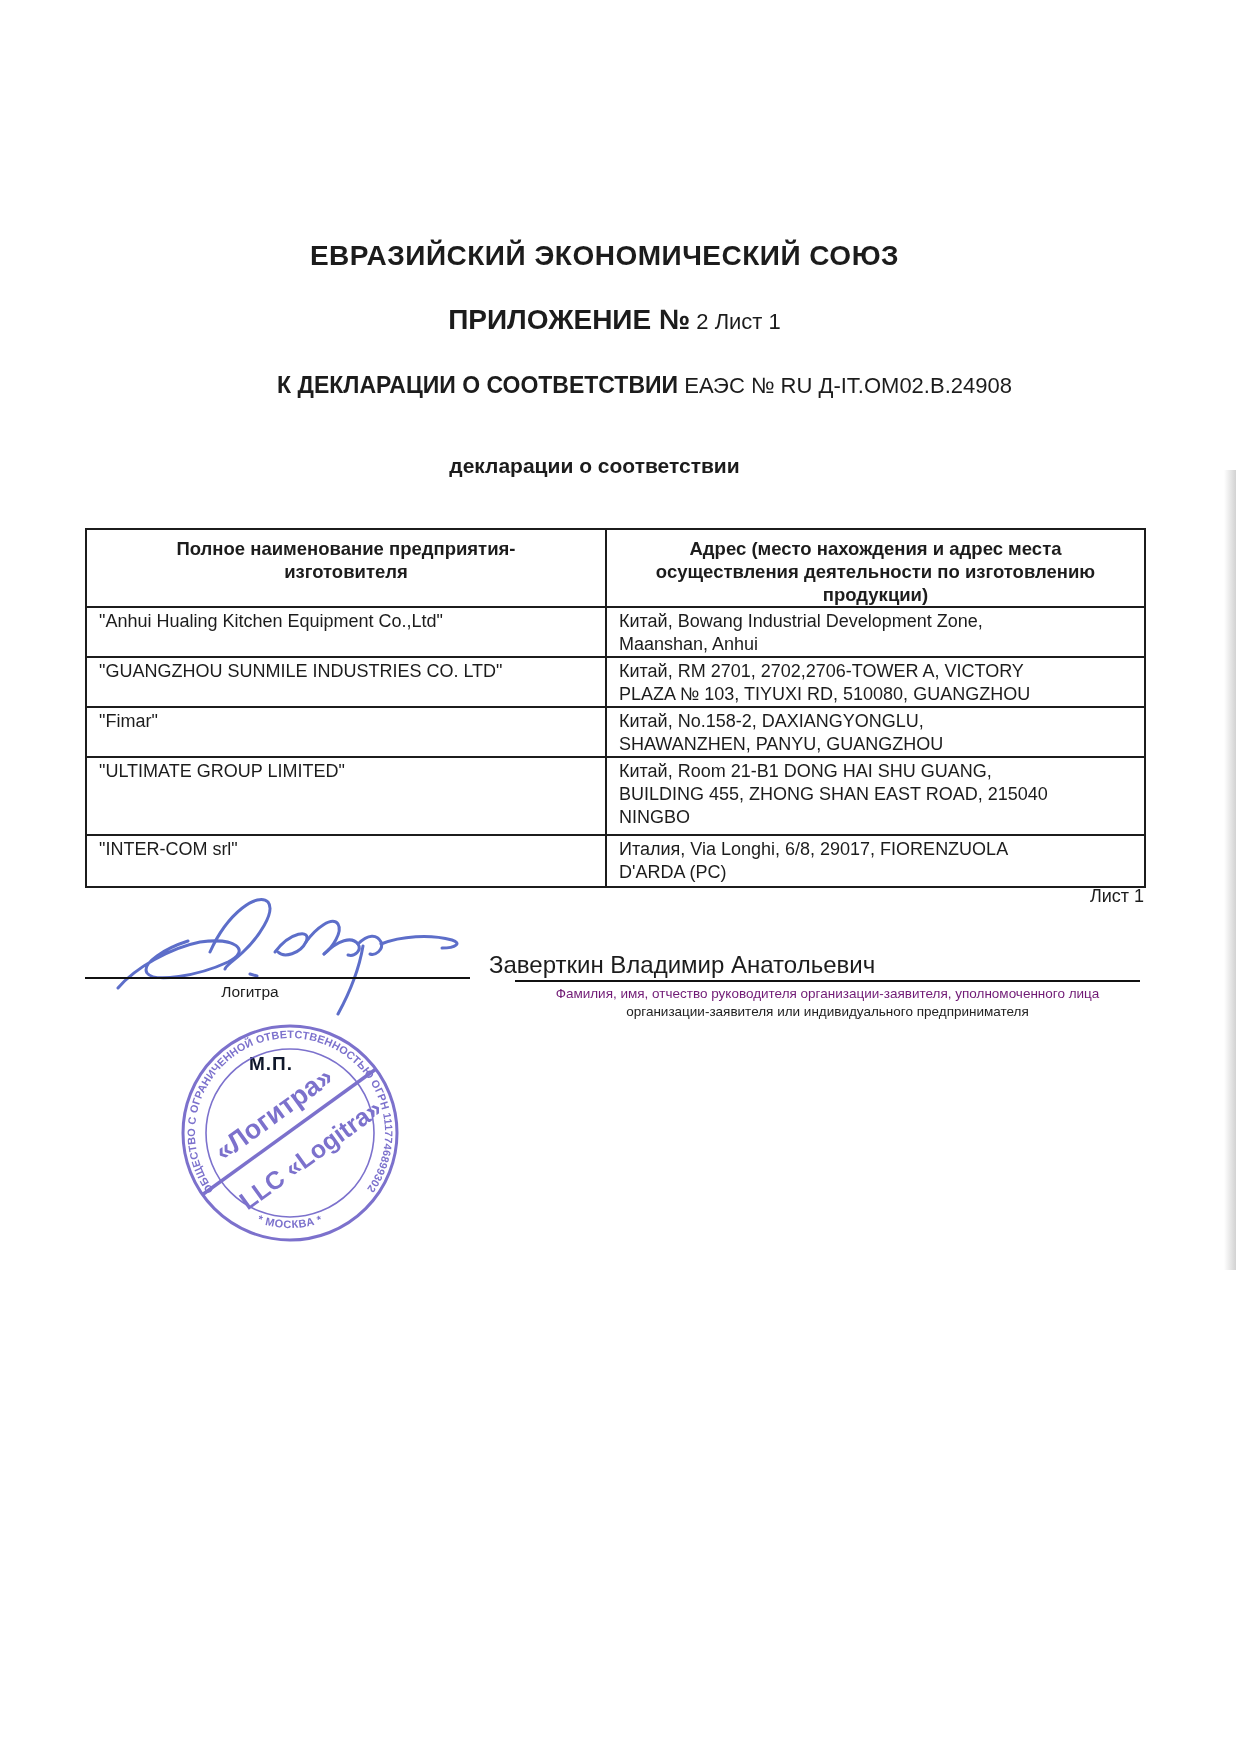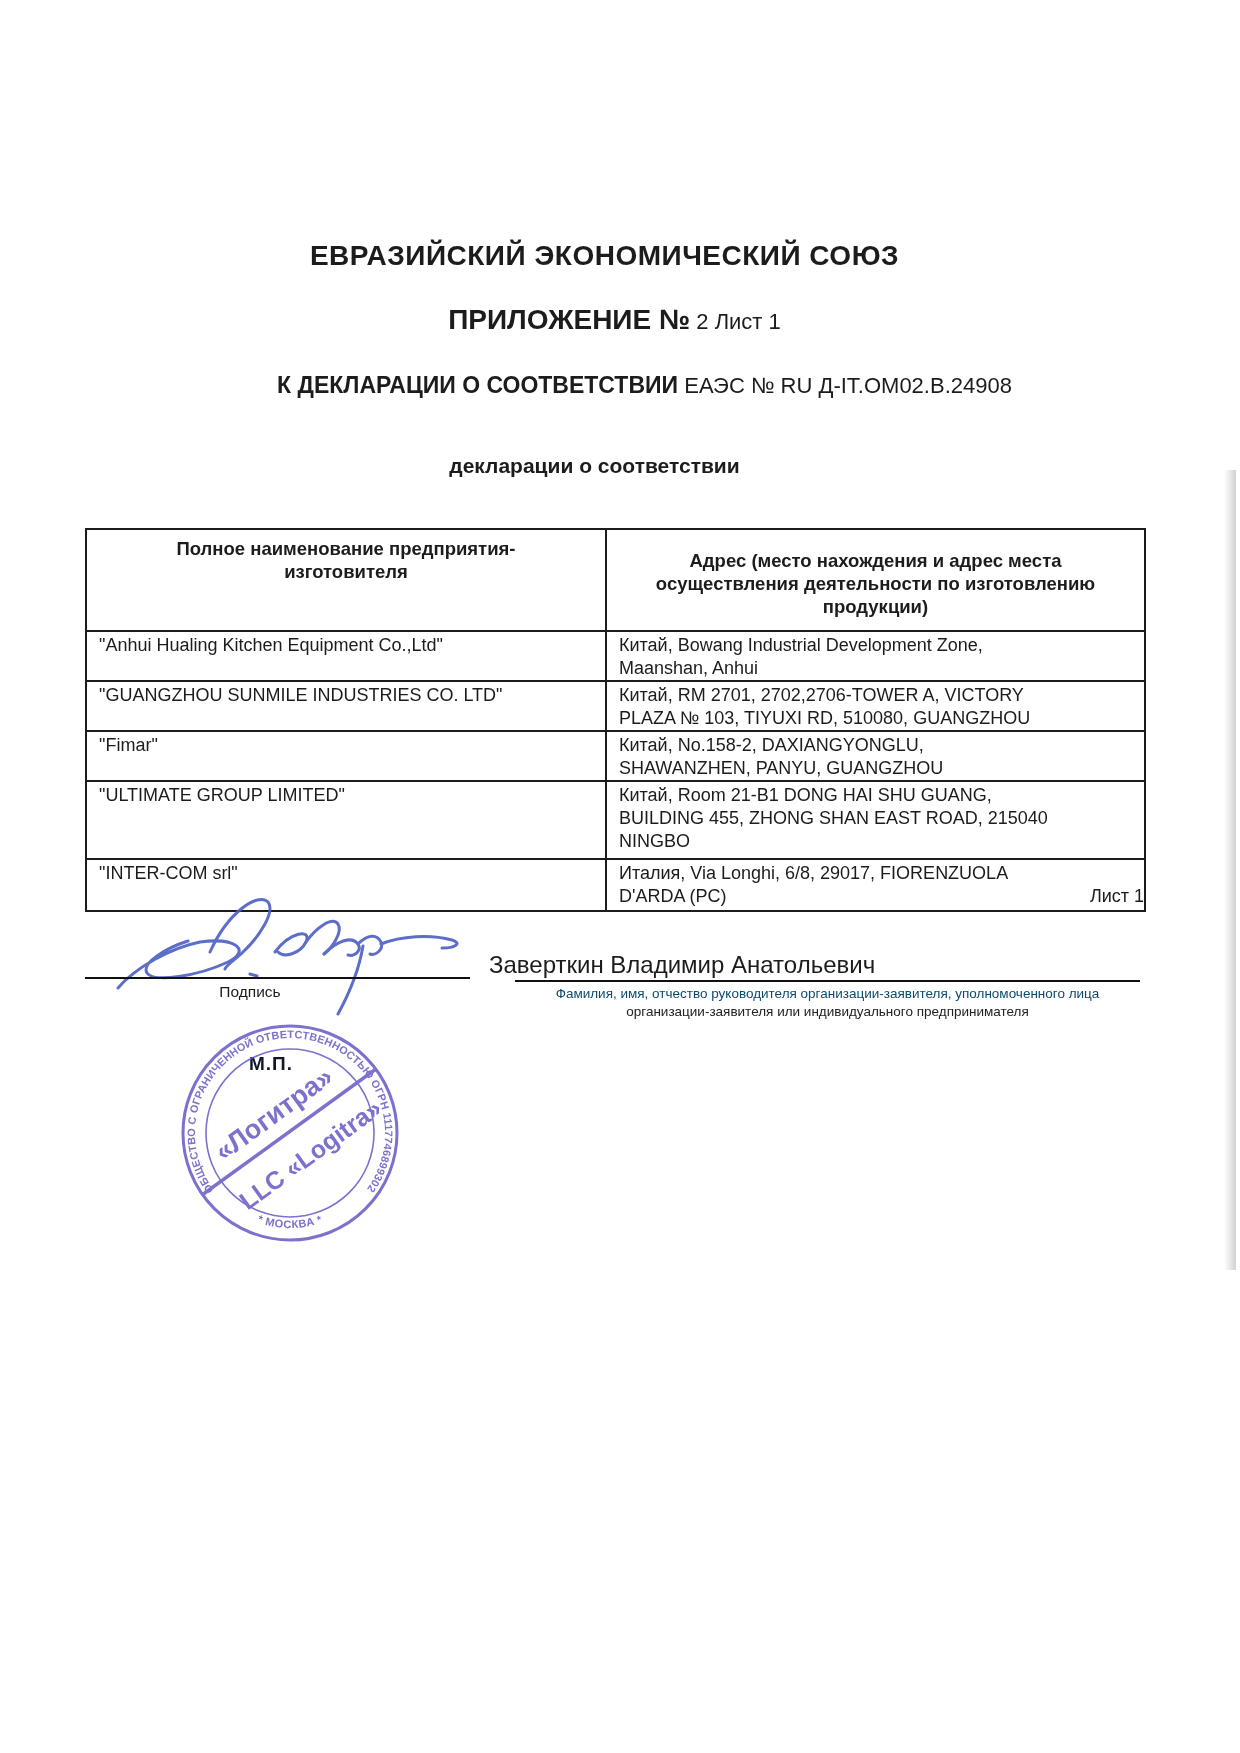--- a/index.html
+++ b/index.html
@@ -20,30 +20,30 @@
   table.man col.c1{width:520px;} table.man col.c2{width:539px;}
   table.man th,table.man td{border:2px solid #1c1c1c;vertical-align:top;font-size:18px;line-height:23px;}
   table.man thead tr{height:78px;}
   table.man tbody tr:nth-child(1){height:50px;}
   table.man tbody tr:nth-child(2){height:49px;}
   table.man tbody tr:nth-child(3){height:50px;}
   table.man tbody tr:nth-child(4){height:78px;}
   table.man tbody tr:nth-child(5){height:52px;}
   table.man th{font-weight:bold;font-size:18.5px;text-align:center;padding:7px 10px 0 10px;}
   table.man th .hname{max-width:390px;margin:0 auto;}
-  table.man th .haddr{max-width:450px;margin:12px auto;}
+  table.man th .haddr{max-width:450px;margin:0 auto;}
   table.man td{padding:2px 10px 0 12px;}
   table.man td.addr{padding-right:84px;}
   .sheet{top:886px;left:85px;width:1059px;text-align:right;font-size:18px;}
   
   .sigline{top:977px;left:85px;width:385px;height:0;border-top:2px solid #111;}
   .sigcap{top:983px;left:85px;width:330px;text-align:center;font-size:15.5px;}
   .name{top:951px;left:489px;font-size:24px;}
   .nameline{top:980px;left:515px;width:625px;height:0;border-top:2px solid #111;}
-  .namecap1{top:986px;left:515px;width:625px;text-align:center;font-size:13.5px;color:#0c4a6e;}
+  .namecap1{top:986px;left:515px;width:625px;text-align:center;font-size:13.5px;color:#701a75;}
   .namecap2{top:1004px;left:515px;width:625px;text-align:center;font-size:13.5px;color:#222;}
   .mp{top:1053px;left:249px;font-size:19px;font-weight:bold;color:#0f172a;letter-spacing:1px;}
   .sigsvg{top:890px;left:100px;}
   .stampsvg{top:1013px;left:170px;opacity:.88;}
   .edge{top:470px;left:1224px;width:12px;height:800px;
         background:linear-gradient(to right,rgba(190,190,190,0),rgba(165,165,165,.5));}
 </style>
 </head>
 <body>
 
@@ -112,21 +112,21 @@
     <path d="M175,62 C190,42 212,38 206,52 C200,64 184,68 178,62"></path>
     <path d="M206,52 C216,38 232,26 238,34 C243,42 232,58 224,64"></path>
     <path d="M224,64 C238,50 252,46 258,54 C262,60 255,67 248,65"></path>
     <path d="M258,54 C268,44 277,44 281,52 C284,60 275,66 270,64"></path>
     <path d="M281,54 C301,46 330,44 352,50 C362,53 356,58 342,58"></path>
     <path d="M263,56 C259,80 250,102 238,124"></path>
   </g>
 </svg>
 
 <div class="abs sigline"></div>
-<div class="abs sigcap">Подпись</div>
+<div class="abs sigcap">Логитра</div>
 
 <div class="abs name">Заверткин Владимир Анатольевич</div>
 <div class="abs nameline"></div>
 <div class="abs namecap1">Фамилия, имя, отчество руководителя организации-заявителя, уполномоченного лица</div>
 <div class="abs namecap2">организации-заявителя или индивидуального предпринимателя</div>
 
 <div class="abs mp">М.П.</div>
 
 <svg class="abs stampsvg" width="240" height="240" viewBox="-120 -120 240 240">
   <defs>

